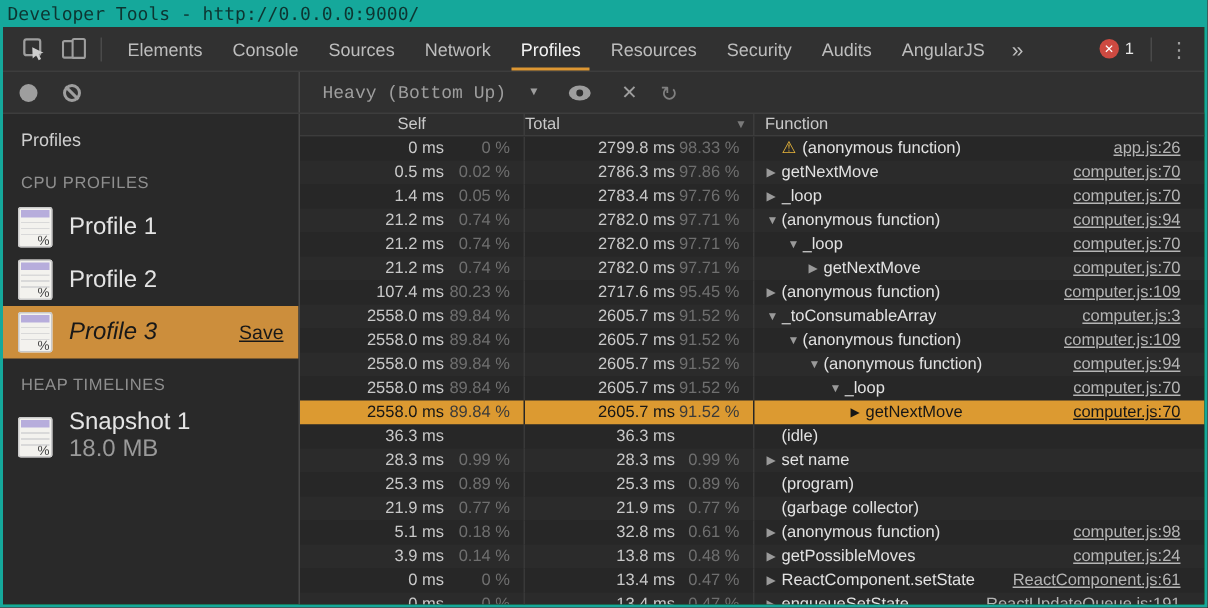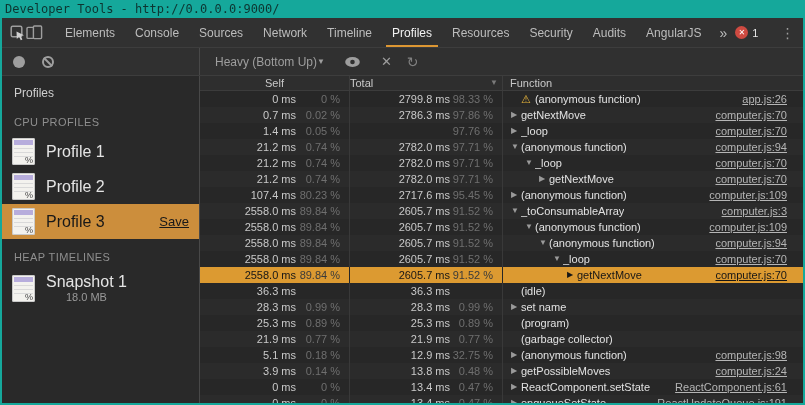--- a/index.html
+++ b/index.html
@@ -29,42 +29,42 @@
 
   
   .toolbar { flex:0 0 28px; height:28px; background:#303030; border-bottom:1px solid #3d3d3d; display:flex; align-items:center; }
   .tb-left { flex:0 0 198px; width:198px; height:100%; display:flex; align-items:center; gap:17px;
              padding-left:11px; border-right:1px solid #484848; }
   .record-dot { width:12px; height:12px; border-radius:50%; background:#9e9e9e; }
   .clear-glyph { width:12px; height:12px; border-radius:50%; border:2px solid #9e9e9e; position:relative; }
   .clear-glyph::after { content:""; position:absolute; left:-2px; top:3px; width:12px; height:2px;
                         background:#9e9e9e; transform:rotate(45deg); }
   .tb-right { display:flex; align-items:center; gap:15px; padding-left:15px; color:#9e9e9e; }
-  .view-select { display:flex; align-items:center; gap:0; font-size:12px; color:#9e9e9e; }
+  .view-select { display:flex; align-items:center; gap:16px; font-size:12px; color:#9e9e9e;font-family:Liberation Mono, monospace; }
   .caret { font-size:8px; color:#9e9e9e; }
   .tool-x { font-size:13px; color:#9e9e9e; }
   .tool-refresh { font-size:14px; color:#808080; }
 
   
   .main { flex:1; display:flex; min-height:0; }
   .sidebar { flex:0 0 198px; width:198px; background:#292929; border-right:1px solid #484848; overflow:hidden; }
   .sb-title { padding:10px 12px 4px; font-size:12px; color:#cfcfcf; }
   .sb-header { padding:12px 12px 6px; font-size:11px; color:#8f8f8f; letter-spacing:.4px; }
   .sb-item { display:flex; align-items:center; gap:11px; padding:4px 10px; min-height:35px; }
   .sb-item.sel { background:#cc8e3c; }
   .sheet-icon { width:23px; height:27px; background:#f3f2ee; border-radius:2px; position:relative; flex:0 0 23px;
                 box-shadow:inset 0 0 0 1px #c9c9c9; }
   .sheet-icon::before { content:""; position:absolute; top:2px; left:2px; right:2px; height:5px; background:#b7addc; }
   .sheet-icon::after { content:""; position:absolute; top:10px; left:2px; right:2px; height:11px;
         background:repeating-linear-gradient(to bottom,#d9d9d9 0,#d9d9d9 1px,transparent 1px,transparent 4px); }
   .sheet-pct { position:absolute; right:2px; bottom:0; font-size:9px; color:#444; z-index:2; }
   .sb-texts { display:flex; flex-direction:column; justify-content:center; }
   .sb-label { font-size:16px; color:#e4e4e4; }
-  .sb-item.sel .sb-label { color:#181818; }
-  .sb-sub { font-size:11px; color:#9a9a9a;text-align:center; }
+  .sb-item.sel .sb-label { color:#181818;font-style:italic; }
+  .sb-sub { font-size:16px; color:#9a9a9a; }
   .save-link { margin-left:auto; font-size:13px; color:#181818; text-decoration:underline; }
 
   
   .grid { flex:1; display:flex; flex-direction:column; min-width:0; background:#262626; }
   .thead { flex:0 0 15px; height:15px; background:#2e2e2e; border-bottom:1px solid #3c3c3c;
            display:flex; font-size:11px; color:#c9c9c9; }
   .th { line-height:14px; }
   .th-self { width:150px; text-align:center; border-right:1px solid #3c3c3c; }
   .th-total { width:153px; text-align:left; border-right:1px solid #3c3c3c; position:relative; }
   .sort-arrow { position:absolute; right:4px; top:0; font-size:8px; color:#7a7a7a; line-height:14px; }
@@ -113,21 +113,20 @@
           <rect x="1" y="2.4" width="9" height="11" rx="1" fill="none" stroke="#9e9e9e" stroke-width="1.4"></rect>
           <rect x="7.4" y="1" width="8.2" height="12.6" rx="1" fill="#313131" stroke="#9e9e9e" stroke-width="1.4"></rect>
         </svg>
       </div>
       <div class="vsep"></div>
       <div class="tabs">
           <div class="tab">Elements</div>
           <div class="tab">Console</div>
           <div class="tab">Sources</div>
           <div class="tab">Network</div>
-          <div class="tab">Timeline</div>
           <div class="tab active">Profiles</div>
           <div class="tab">Resources</div>
           <div class="tab">Security</div>
           <div class="tab">Audits</div>
           <div class="tab">AngularJS</div>
         </div>
       <div class="overflow-chevron">»</div>
       <div class="flexspace"></div>
       <div class="error-badge">
         <span class="errc">✕</span>
@@ -222,39 +221,40 @@
               </div>
               <div class="cell cfn" style="padding-left: 6px;">
                 <span class="arrow"></span>
                 <span class="warn">⚠</span>
                 <span class="fname">(anonymous function)</span>
                 <span class="flink">app.js:26</span>
               </div>
             </div>
             <div class="row odd">
               <div class="cell cself">
-                <span class="ms">0.7 ms</span>
+                <span class="ms">0.5 ms</span>
                 <span class="pct">0.02 %</span>
               </div>
               <div class="cell ctotal">
                 <span class="ms">2786.3 ms</span>
                 <span class="pct">97.86 %</span>
               </div>
               <div class="cell cfn" style="padding-left: 6px;">
                 <span class="arrow">▶</span>
                 <span class="fname">getNextMove</span>
                 <span class="flink">computer.js:70</span>
               </div>
             </div>
             <div class="row even">
               <div class="cell cself">
                 <span class="ms">1.4 ms</span>
                 <span class="pct">0.05 %</span>
               </div>
               <div class="cell ctotal">
+                <span class="ms">2783.4 ms</span>
                 <span class="pct">97.76 %</span>
               </div>
               <div class="cell cfn" style="padding-left: 6px;">
                 <span class="arrow">▶</span>
                 <span class="fname">_loop</span>
                 <span class="flink">computer.js:70</span>
               </div>
             </div>
             <div class="row odd">
               <div class="cell cself">
@@ -446,22 +446,22 @@
                 <span class="arrow"></span>
                 <span class="fname">(garbage collector)</span>
               </div>
             </div>
             <div class="row even">
               <div class="cell cself">
                 <span class="ms">5.1 ms</span>
                 <span class="pct">0.18 %</span>
               </div>
               <div class="cell ctotal">
-                <span class="ms">12.9 ms</span>
-                <span class="pct">32.75 %</span>
+                <span class="ms">32.8 ms</span>
+                <span class="pct">0.61 %</span>
               </div>
               <div class="cell cfn" style="padding-left: 6px;">
                 <span class="arrow">▶</span>
                 <span class="fname">(anonymous function)</span>
                 <span class="flink">computer.js:98</span>
               </div>
             </div>
             <div class="row odd">
               <div class="cell cself">
                 <span class="ms">3.9 ms</span>

